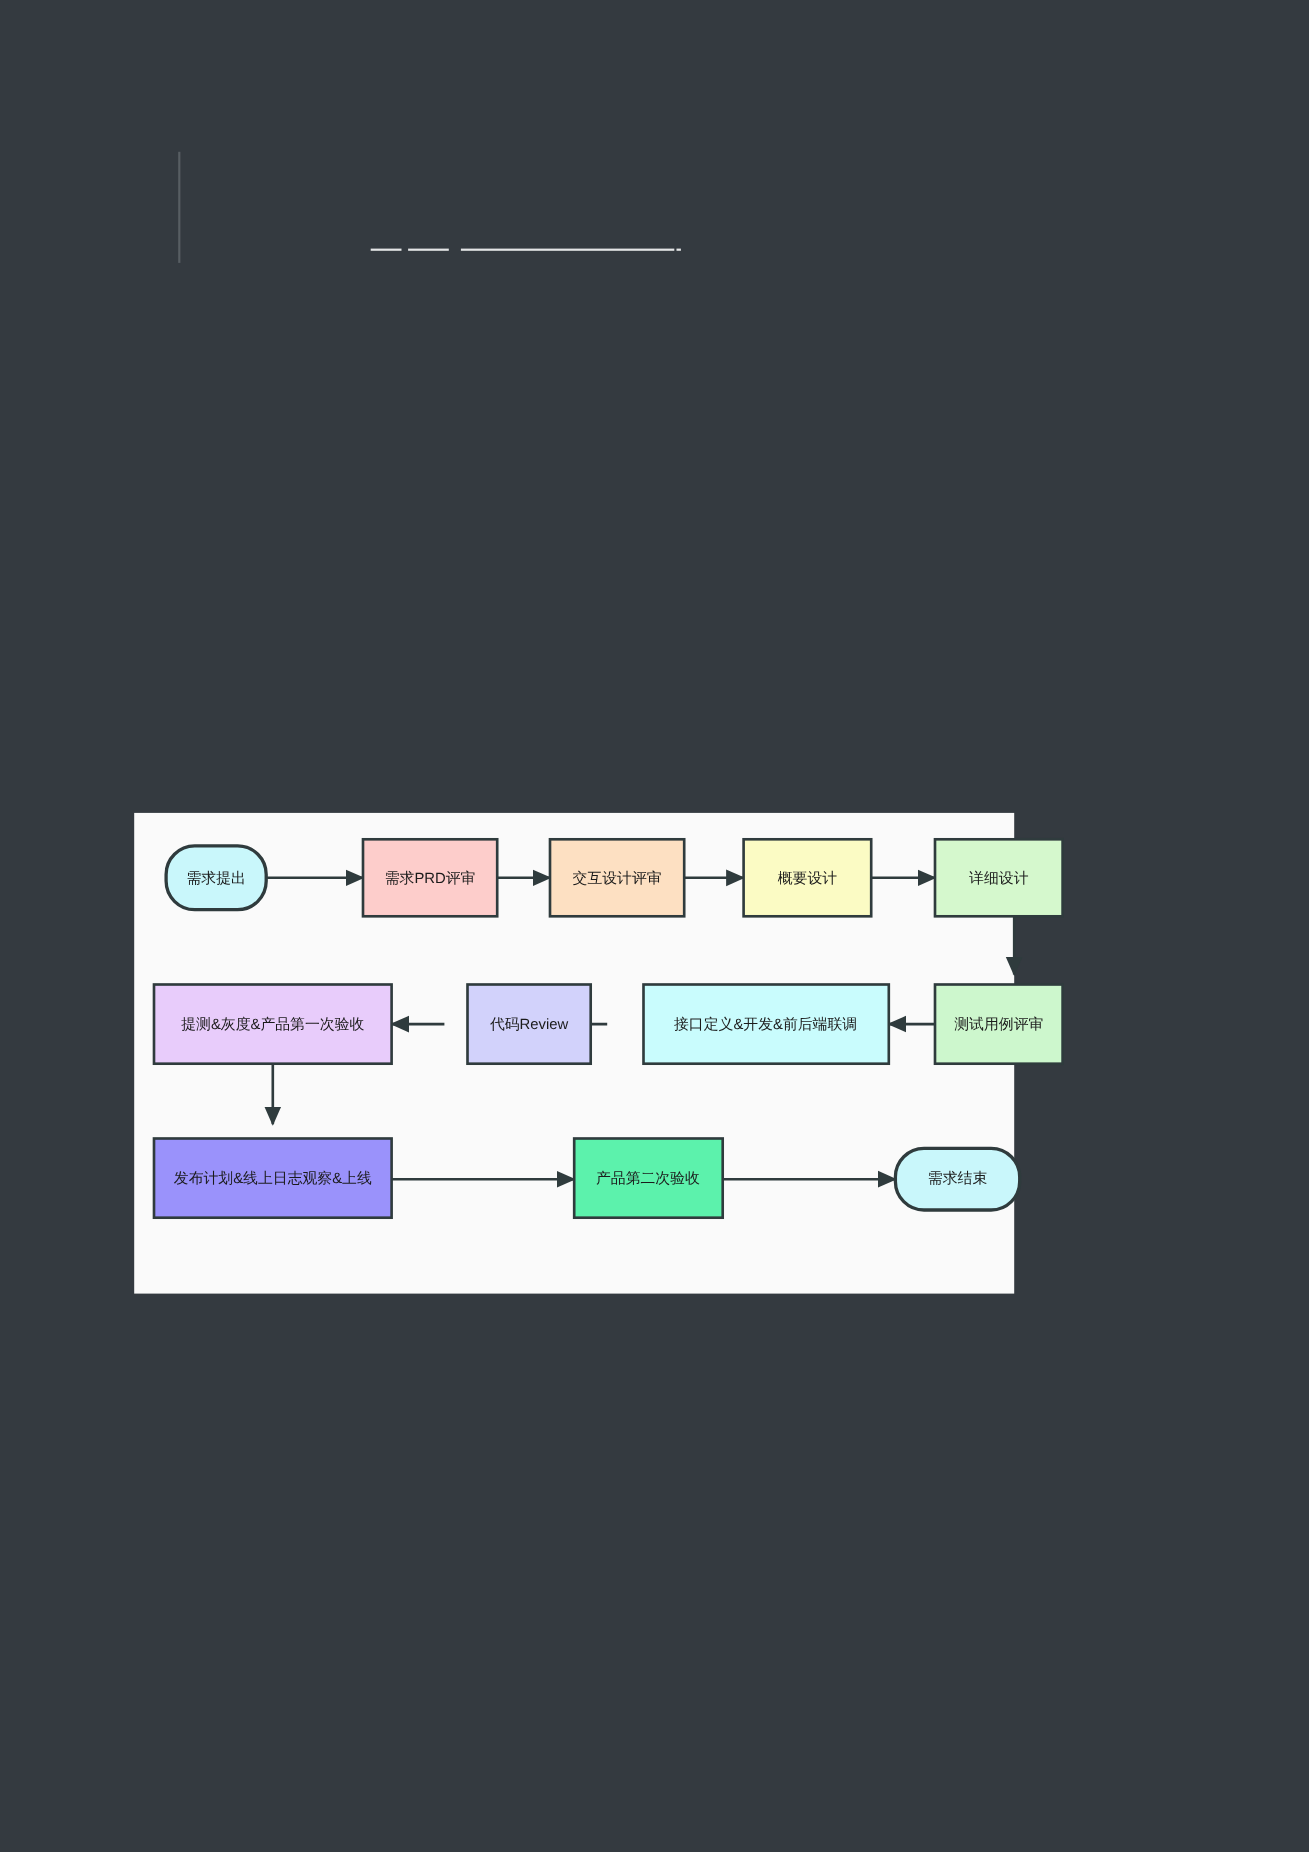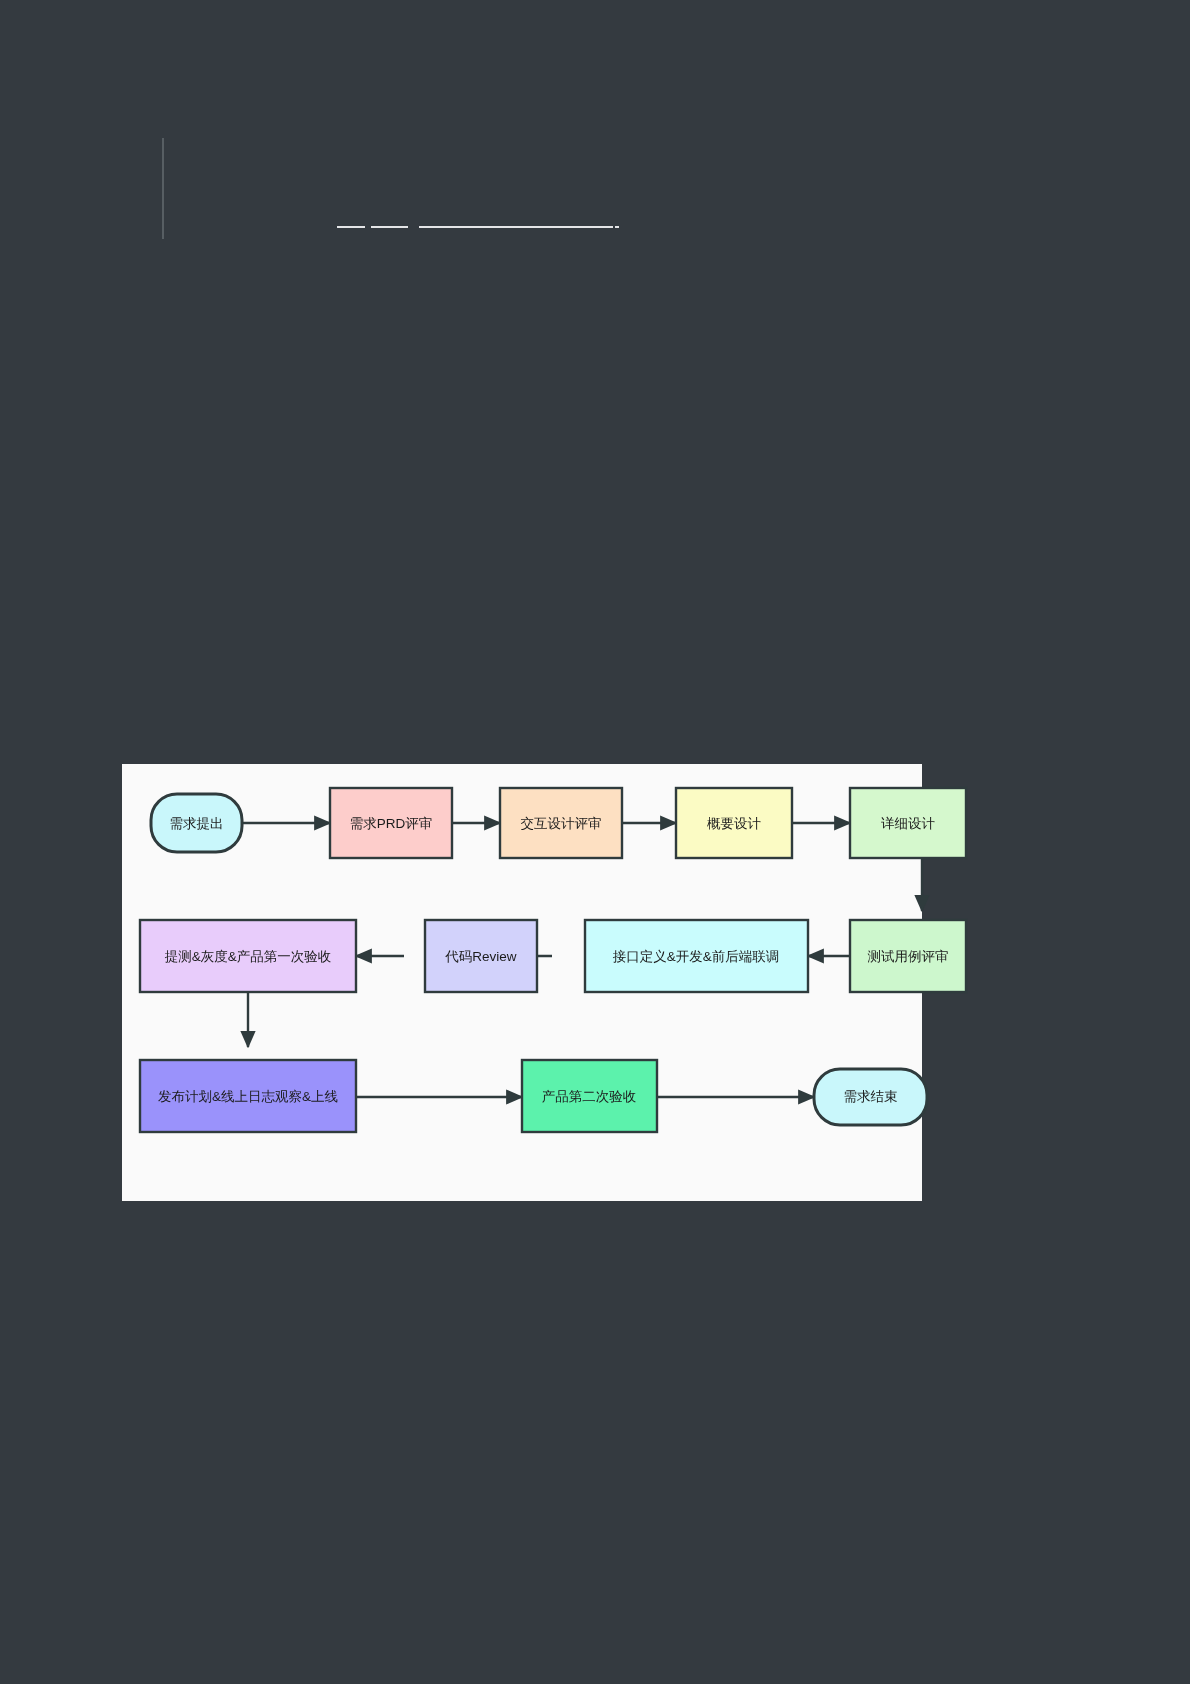--- a/index.html
+++ b/index.html
@@ -41,21 +41,20 @@
   .h-seg.s4 { left: 615px; top: 226px; width: 4px; }
 
   
   #diagram-panel {
     position: absolute;
     left: 122px;
     top: 739px;
     width: 800px;
     height: 437px;
     background: #fafafa;
-    margin-top: 25px;
   }
   #flow-svg {
     position: absolute;
     left: 0;
     top: 0;
     width: 946px;
     height: 437px;
     display: block;
   }
 

